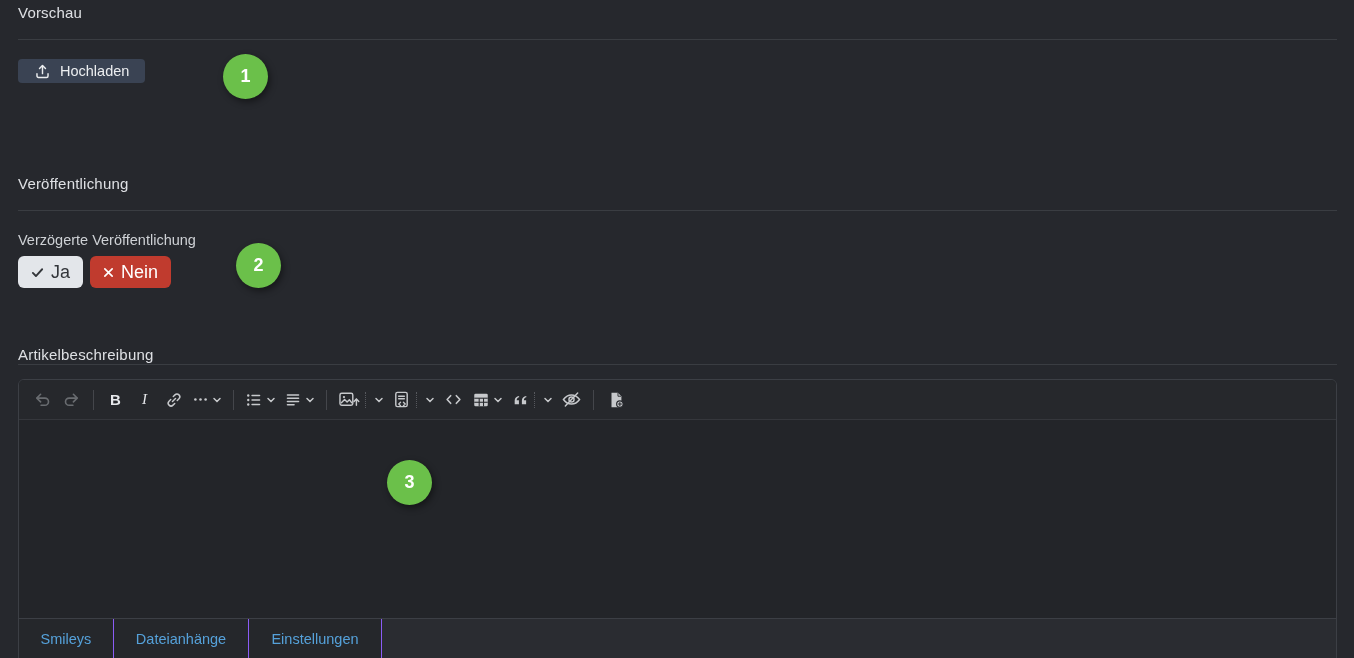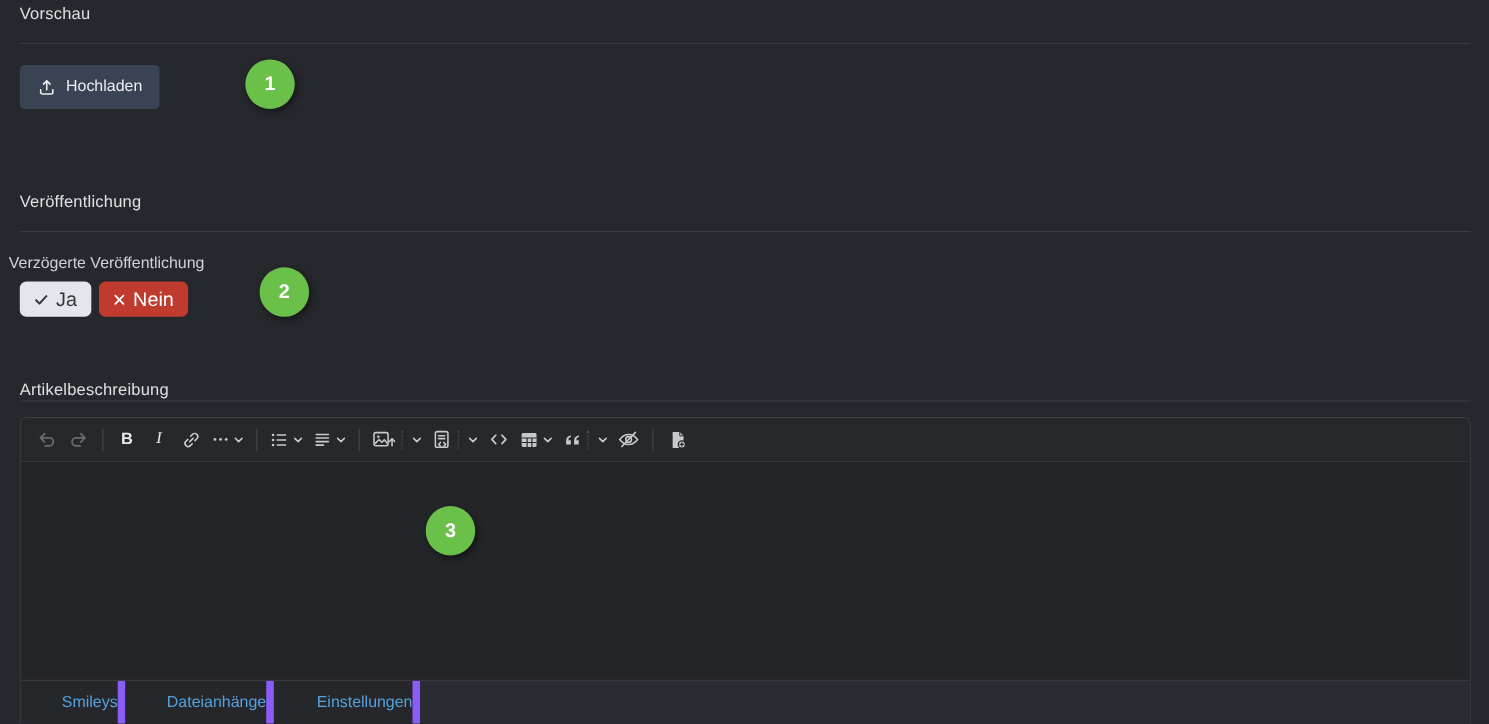--- a/index.html
+++ b/index.html
@@ -11,30 +11,30 @@
     --label-text:#ced1d5;
   }
   *{margin:0;padding:0;box-sizing:border-box;}
   html,body{background:var(--page-bg);}
   body{font-family:"Liberation Sans","DejaVu Sans",sans-serif;}
   .screen{position:relative;width:1354px;height:658px;background:var(--page-bg);overflow:hidden;}
 
   .section-title{position:absolute;left:18px;font-size:15px;font-weight:400;color:var(--heading);letter-spacing:.2px;}
   .hr{position:absolute;left:18px;width:1319px;height:1px;background:var(--divider);}
 
-  .upload-btn{position:absolute;left:18px;top:59px;height:40px;display:inline-flex;align-items:center;gap:9px;
+  .upload-btn{position:absolute;left:18px;top:59px;height:24px;display:inline-flex;align-items:center;gap:9px;
     padding:0 16px;background:var(--upload-button-bg);color:var(--upload-button-text);font-size:14.5px;
     border:none;border-radius:4px;cursor:pointer;}
   .help-text{position:absolute;left:18px;top:120px;font-size:12.5px;color:var(--help-text);}
 
   .step-badge{position:absolute;width:45px;height:45px;border-radius:50%;background:var(--badge-green);
     color:#fff;font-size:18px;font-weight:700;display:flex;align-items:center;justify-content:center;
     box-shadow:2px 3px 7px rgba(0,0,0,.45);}
 
-  .field-label{position:absolute;left:8px;top:232px;font-size:14.5px;color:var(--label-text);}
+  .field-label{position:absolute;left:18px;top:232px;font-size:14.5px;color:var(--label-text);}
   .yn-row{position:absolute;left:18px;top:256px;display:flex;gap:7px;}
   .yn-btn{height:32px;display:inline-flex;align-items:center;gap:7px;padding:0 13px;border:none;border-radius:6px;
     font-size:18px;cursor:pointer;}
   .yn-yes{background:var(--yes-button-bg);color:var(--yes-button-text);}
   .yn-no{background:var(--no-button-bg);color:var(--no-button-text);}
 
   .editor{position:absolute;left:18px;top:379px;width:1319px;height:280px;border:1px solid var(--editor-border);
     border-radius:6px 6px 0 0;display:flex;flex-direction:column;background:var(--editor-content-bg);}
   .editor-toolbar{height:40px;flex:0 0 40px;background:var(--editor-toolbar-bg);border-bottom:1px solid #35373c;
     border-radius:5px 5px 0 0;display:flex;align-items:center;padding:0 9px;}
@@ -42,22 +42,22 @@
     border-radius:4px;color:var(--toolbar-icon);background:transparent;border:none;cursor:pointer;}
   .tb-btn.disabled{color:var(--toolbar-icon-disabled);cursor:default;}
   .tb-group{display:inline-flex;align-items:center;height:28px;padding:0 4px;border-radius:4px;color:var(--toolbar-icon);cursor:pointer;}
   .tb-sep{width:1px;height:20px;background:#44464b;margin:0 7px;flex:0 0 1px;}
   .tb-split{width:0;height:16px;border-left:1px dotted #56585d;margin:0 5px;}
   .chev{margin-left:3px;display:inline-flex;}
   .glyph-b{font-size:15px;font-weight:700;color:#e6e8eb;}
   .glyph-i{font-size:15px;font-style:italic;font-family:"Liberation Serif","DejaVu Serif",serif;color:#e6e8eb;}
   .editor-content{flex:1 1 auto;background:var(--editor-content-bg);outline:none;color:#dfe1e4;font-size:14px;padding:10px 14px;}
   .editor-tabbar{flex:0 0 40px;border-top:1px solid var(--editor-border);display:flex;background:var(--tab-row-bg);}
-  .editor-tab{width:135px;background:var(--tab-cell-bg);border-right:7px solid #8b5cf6;color:var(--tab-link);
-    font-size:14.5px;display:flex;align-items:center;justify-content:flex-end;cursor:pointer;}
+  .editor-tab{width:135px;background:var(--tab-cell-bg);border-right:1px solid #8b5cf6;color:var(--tab-link);
+    font-size:14.5px;display:flex;align-items:center;justify-content:center;cursor:pointer;}
   .editor-tab.t1{width:95px;}
   .editor-tab.t3{width:133px;}
   .tab-spacer{flex:1;background:var(--tab-row-bg);}
   svg{display:block;}
 </style>
 </head>
 <body>
 
 <div class="screen">
 

